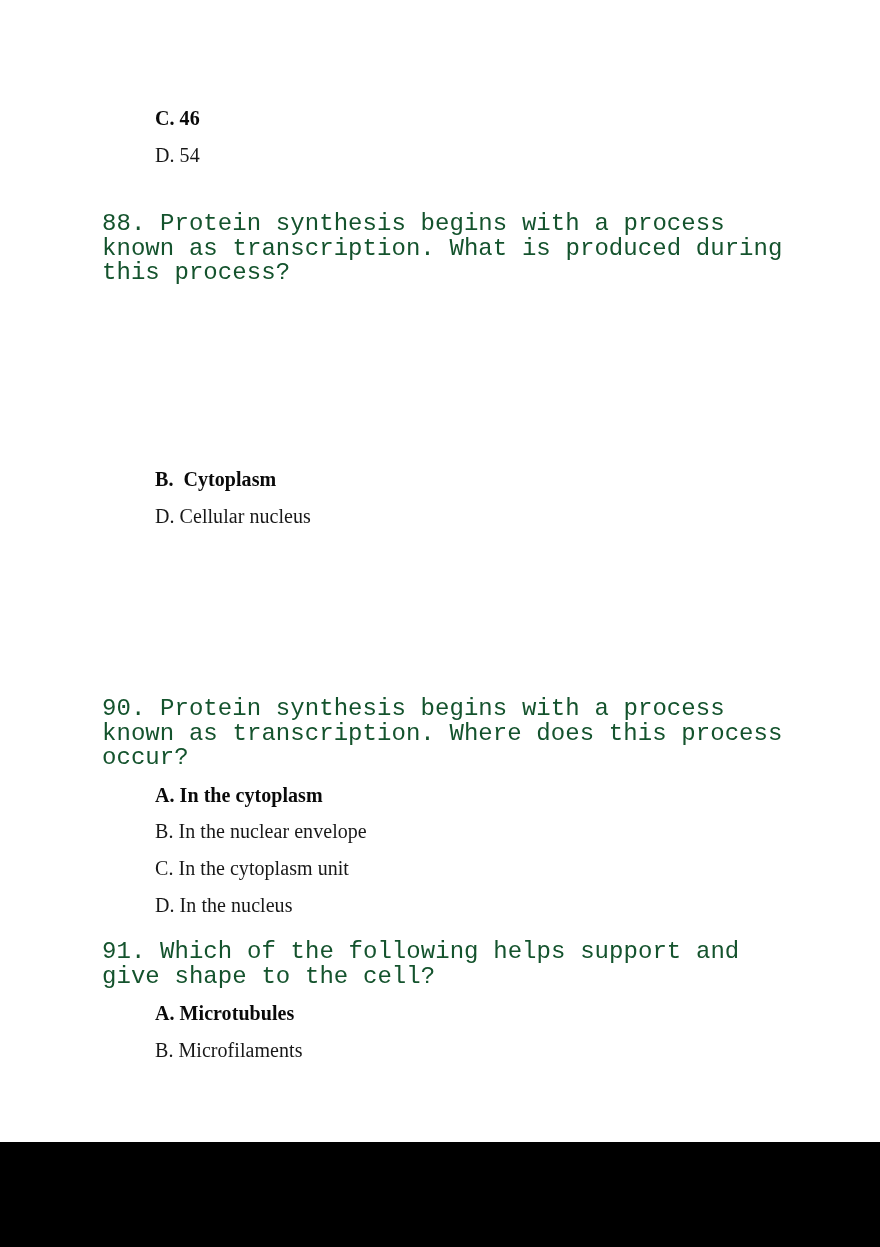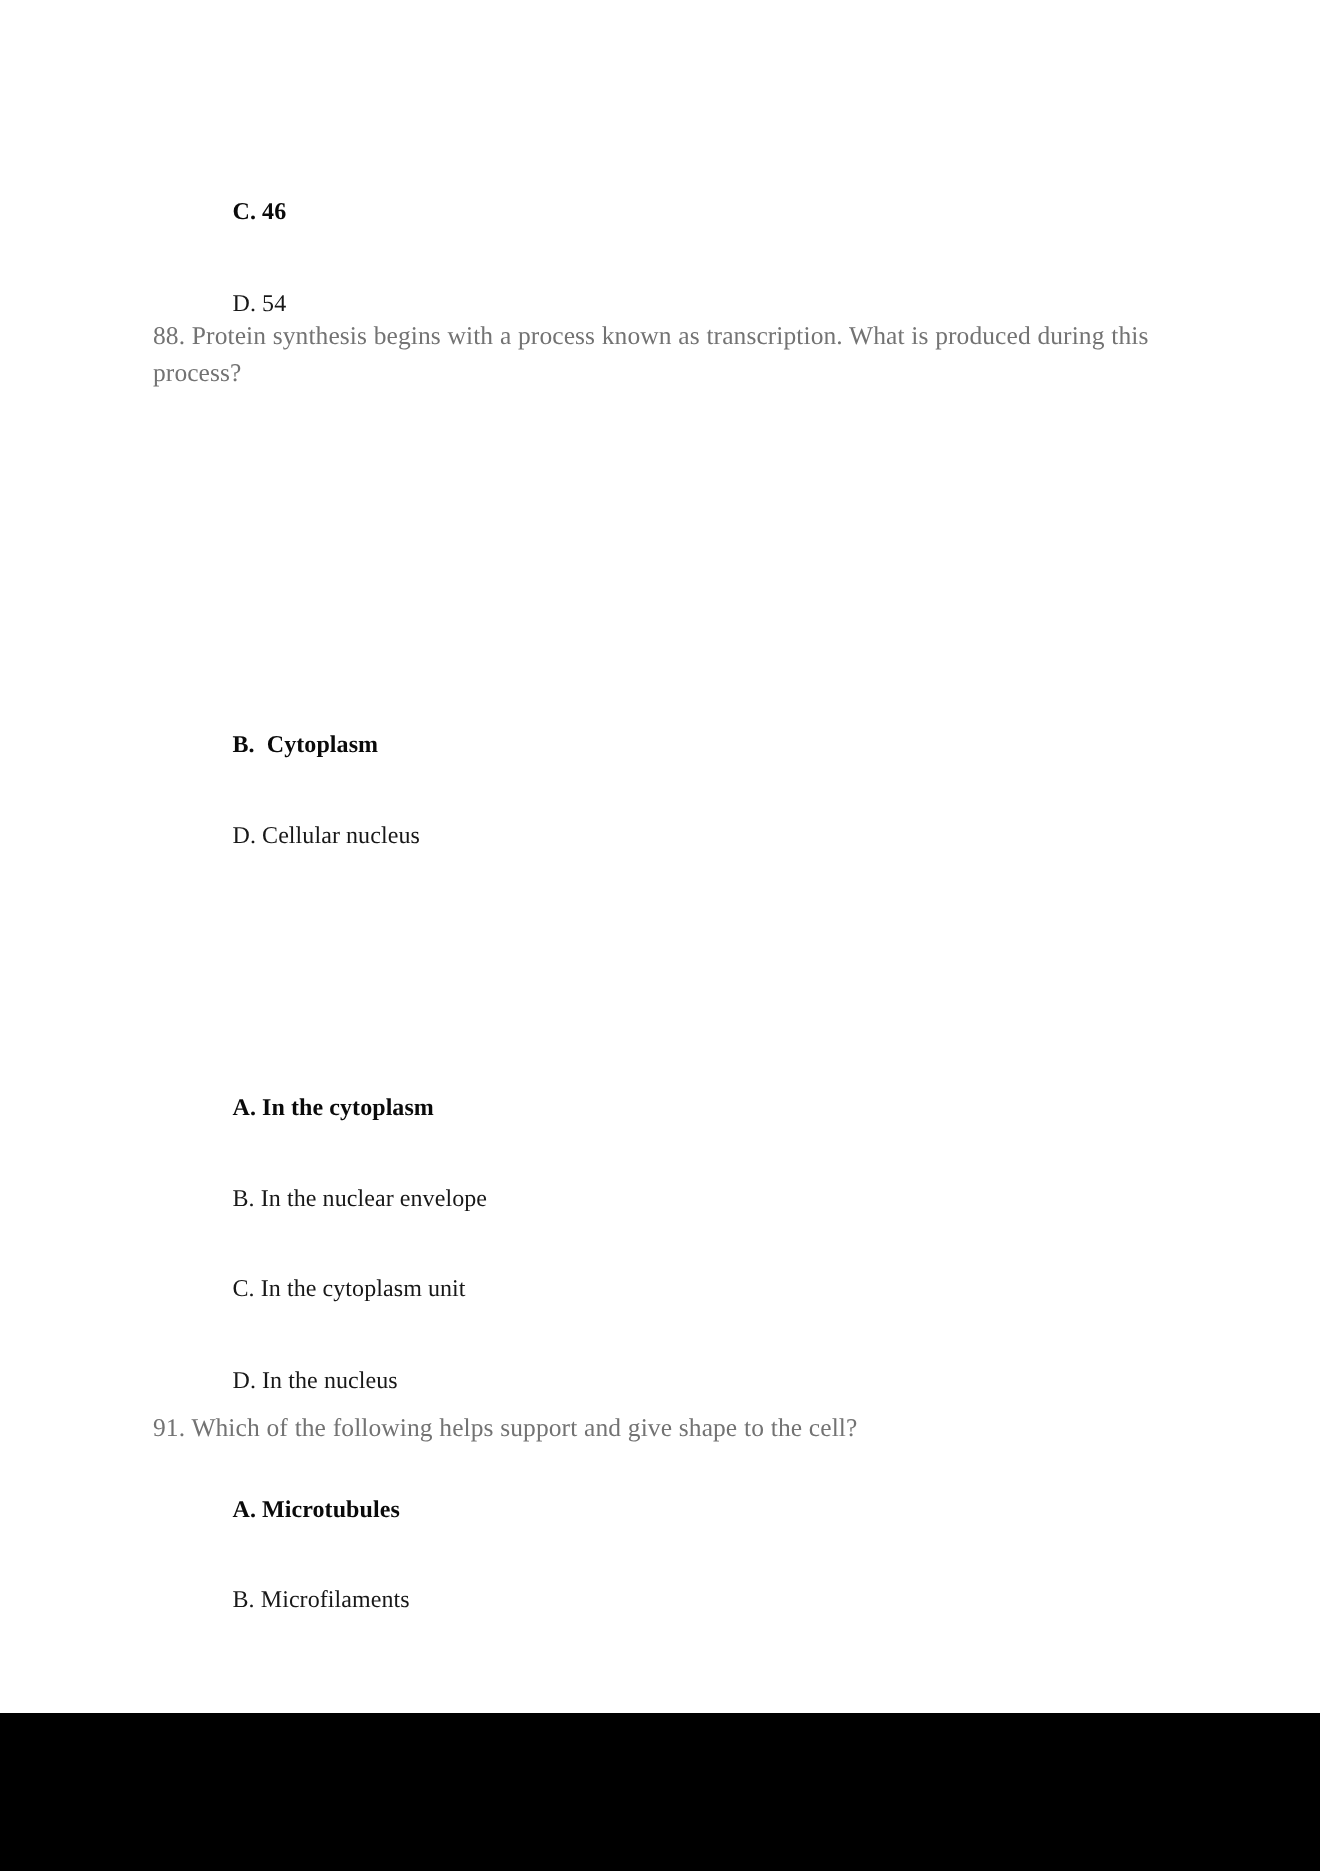--- a/index.html
+++ b/index.html
@@ -49,41 +49,41 @@
     top: 100px;
     width: 690px;
   }
   .question-block {
     position: absolute;
     left: 0;
     width: 690px;
   }
 
   .q-text {
-    font-size: 17px;
+    font-size: 24px;
     line-height: 24.6px;
-    color: #737373;
+    color: #14532d;
     text-align: left;
     letter-spacing: 0.05px;
     word-spacing: 0.2px;
+    font-family: Liberation Mono, monospace;
   }
 
   .options {
     margin: 0;
     padding: 0;
     list-style: none;
   }
   .option {
-    font-size: 16px;
+    font-size: 20px;
     line-height: 36.6px;
     color: #181818;
     margin-left: 53px;
     white-space: pre;
     letter-spacing: 0.05px;
-    margin-top: 24px;
   }
   .option.bold {
     font-weight: bold;
     color: #0a0a0a;
   }
   .options.tight-first {
     margin-top: 6px;
   }
 </style>
 </head>
@@ -102,20 +102,21 @@
           <div class="question-block" style="top: 212px;">
             <div class="q-text">88. Protein synthesis begins with a process known as transcription. What is produced during this process?</div>
           </div>
           <div class="question-block" style="top: 455px;">
             <ul class="options tight-first">
               <li class="option bold">B.  Cytoplasm</li>
               <li class="option">D. Cellular nucleus</li>
             </ul>
           </div>
           <div class="question-block" style="top: 697px;">
+            <div class="q-text">90. Protein synthesis begins with a process known as transcription. Where does this process occur?</div>
             <ul class="options tight-first">
               <li class="option bold">A. In the cytoplasm</li>
               <li class="option">B. In the nuclear envelope</li>
               <li class="option">C. In the cytoplasm unit</li>
               <li class="option">D. In the nucleus</li>
             </ul>
           </div>
           <div class="question-block" style="top: 940px;">
             <div class="q-text">91. Which of the following helps support and give shape to the cell?</div>
             <ul class="options tight-first">

